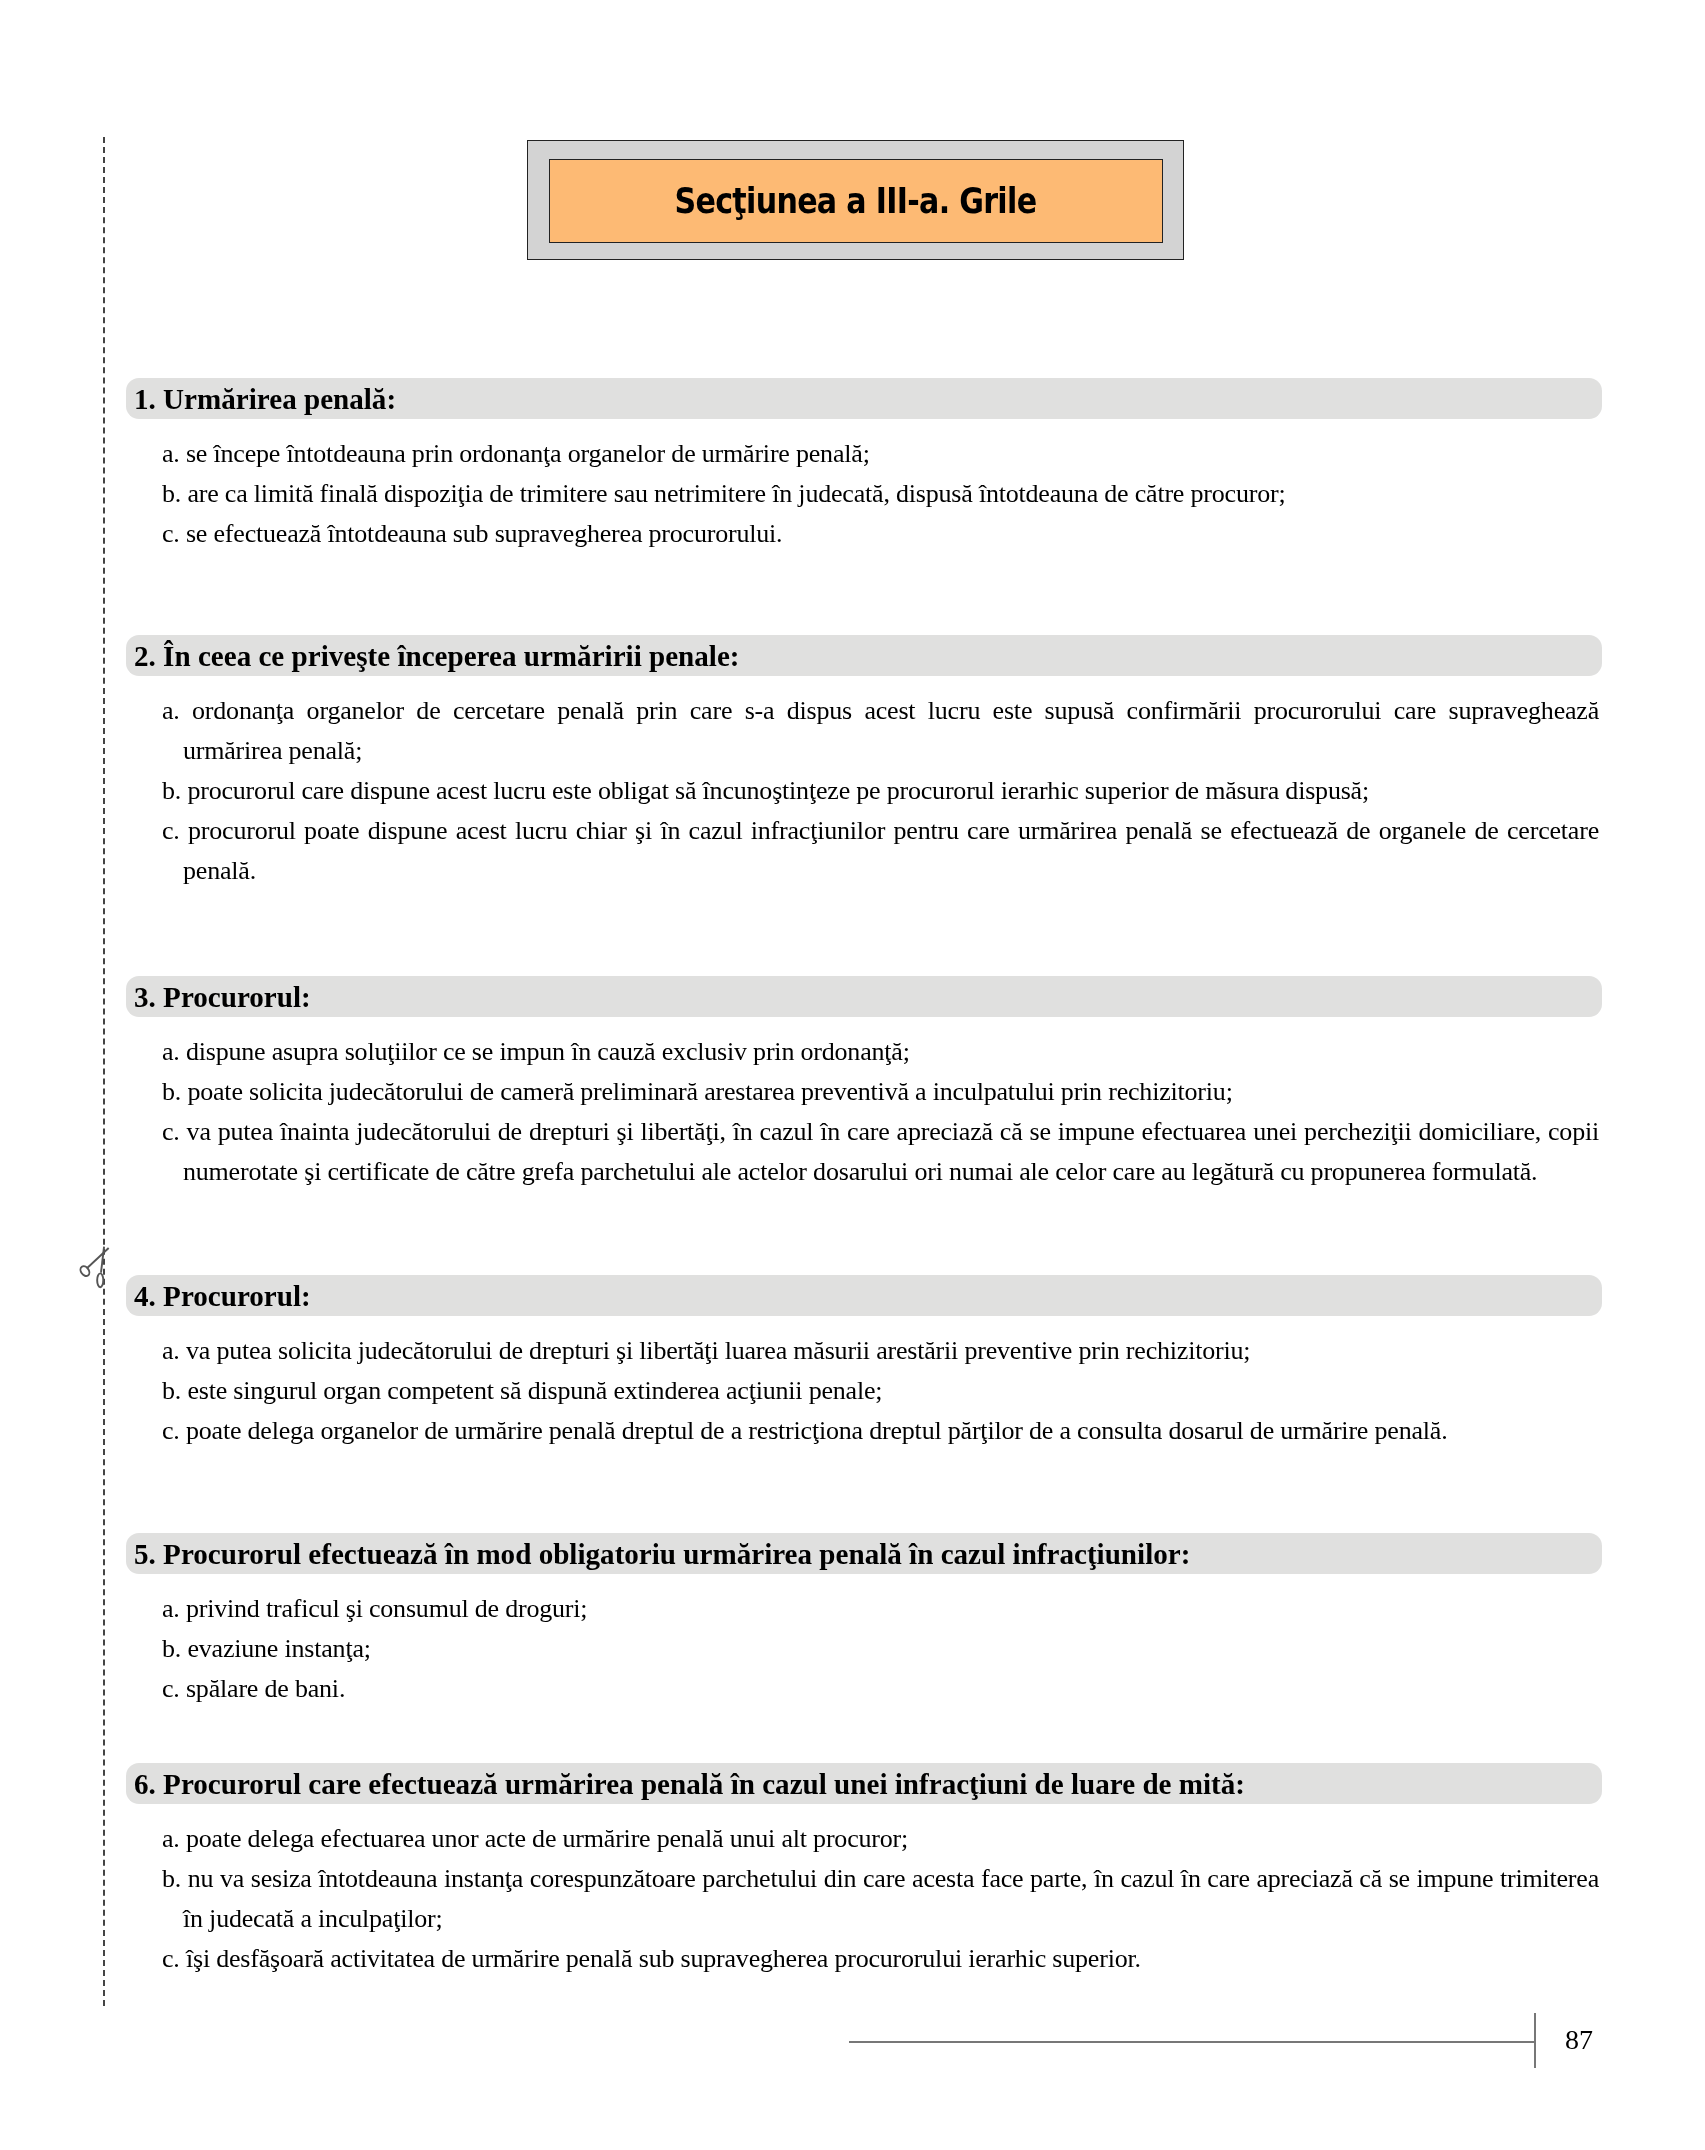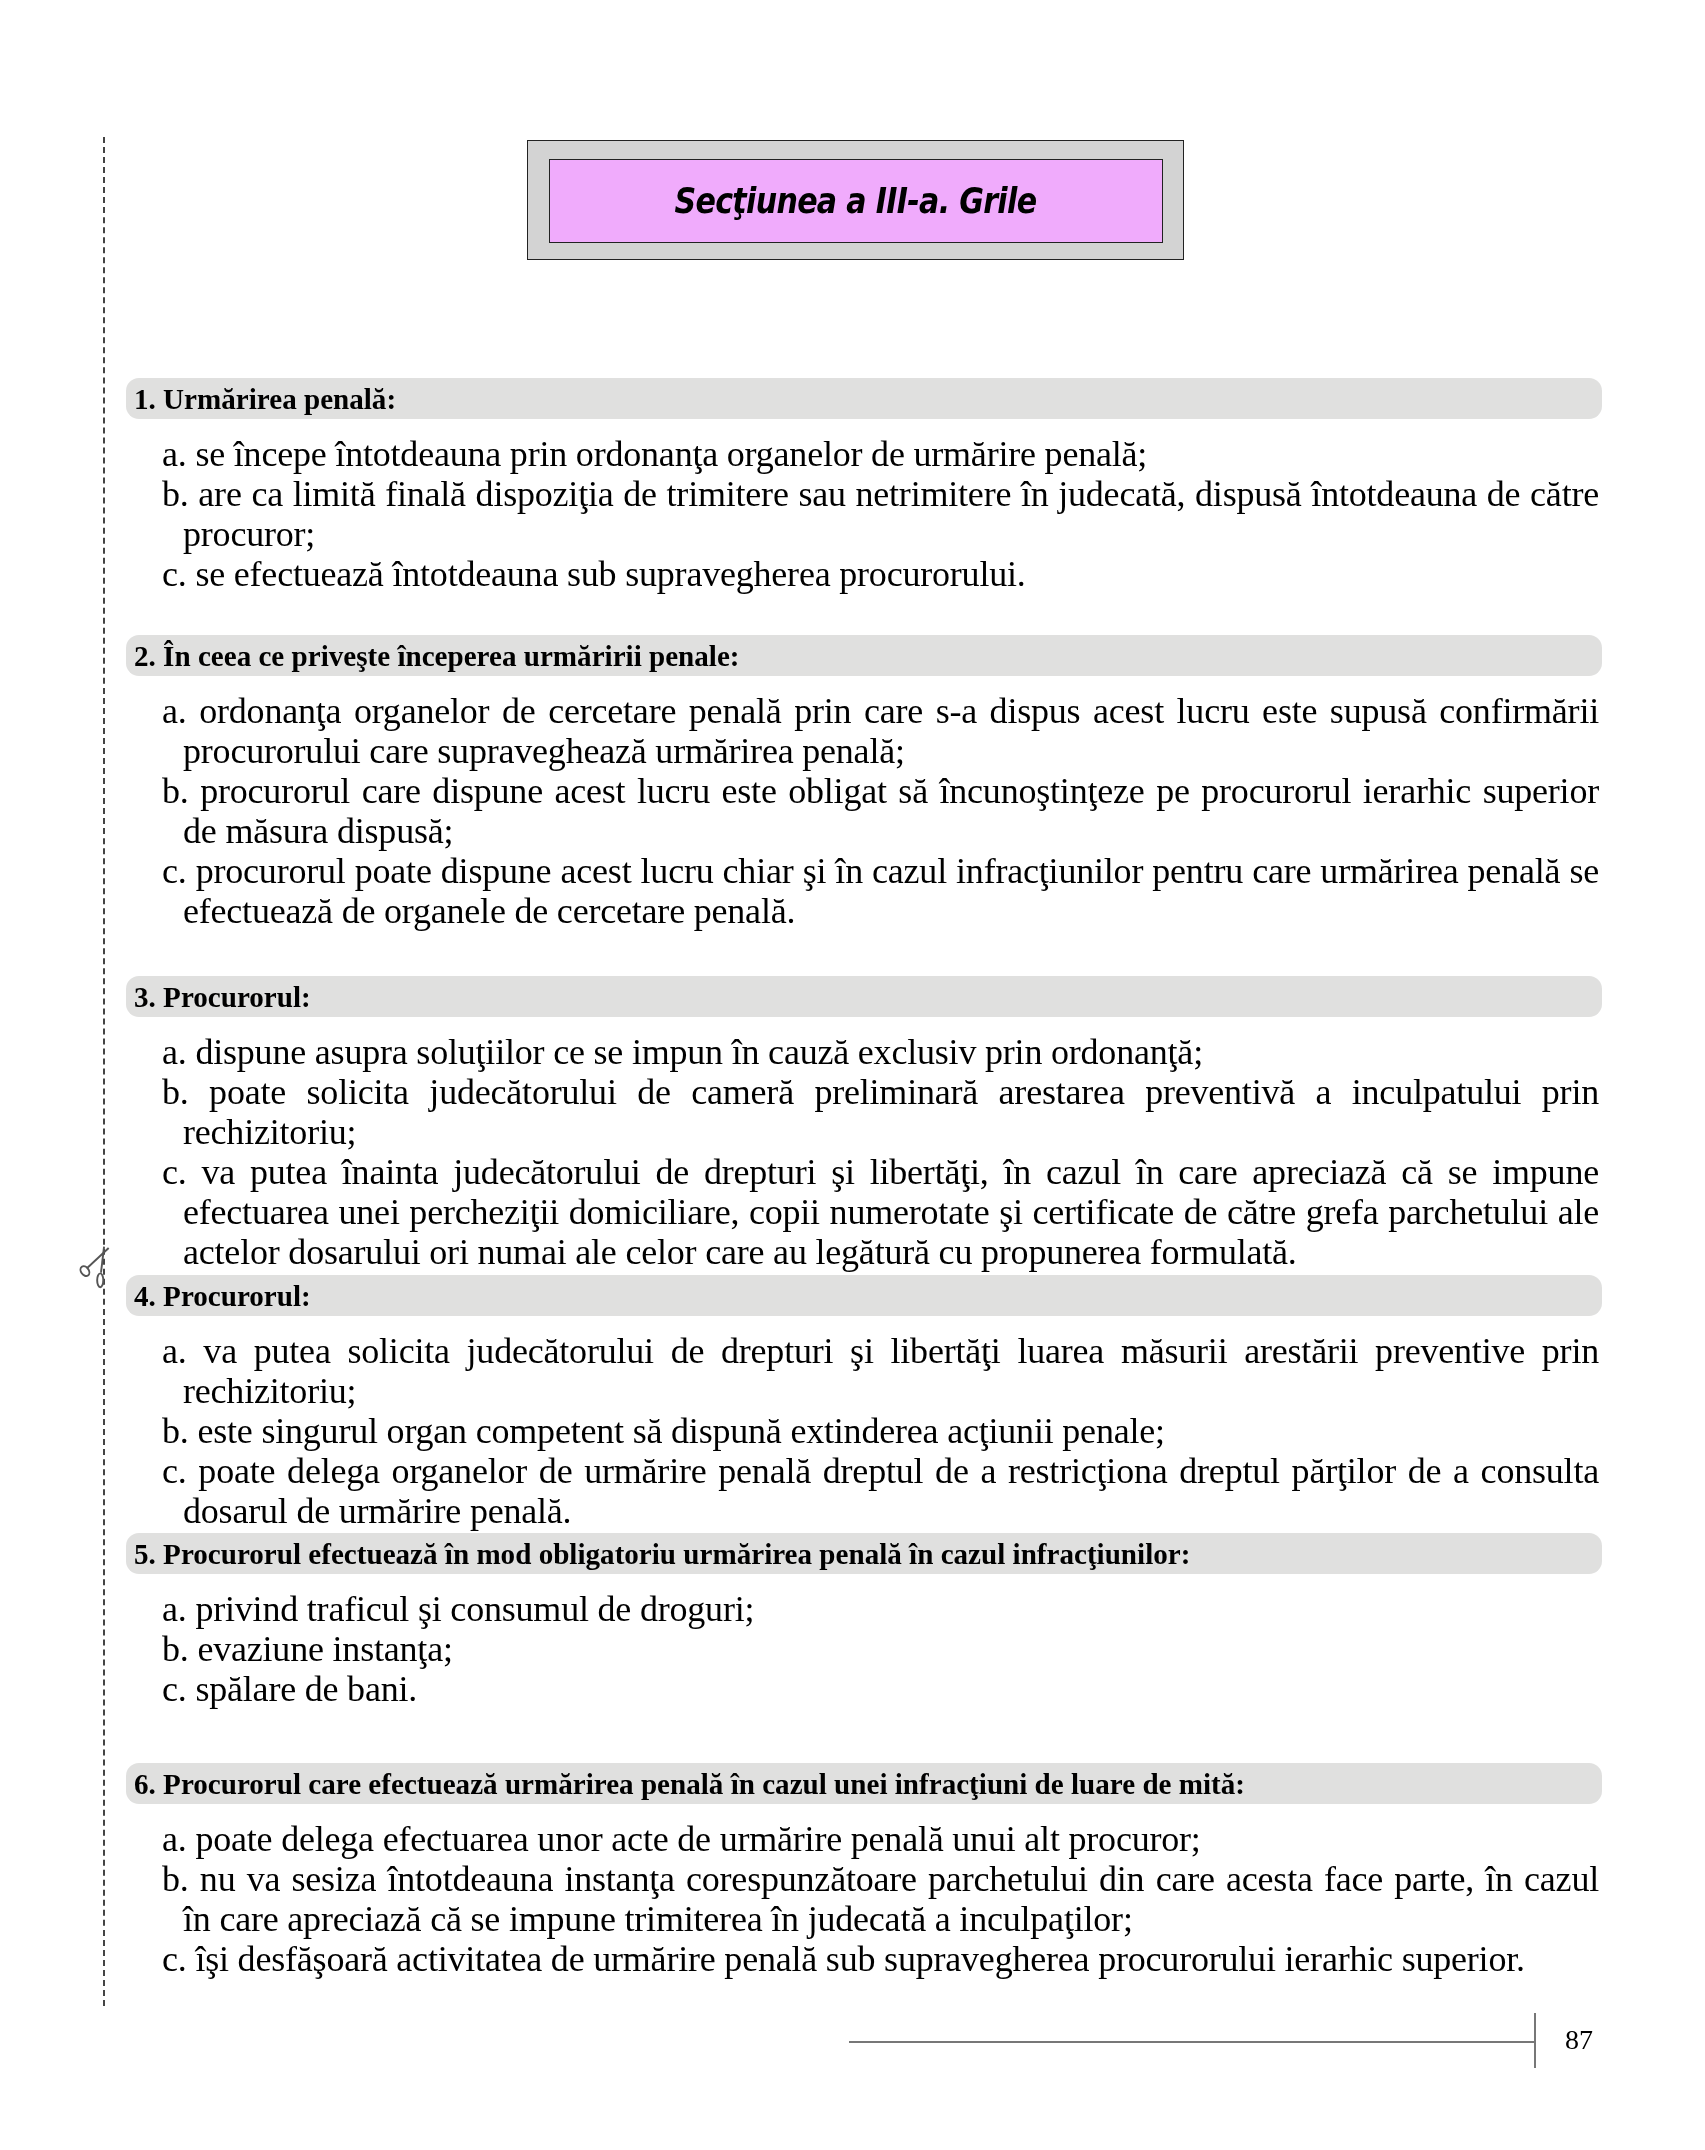--- a/index.html
+++ b/index.html
@@ -14,38 +14,38 @@
   }
   .scissors {
     position: absolute; left: 78px; top: 1245px; width: 46px; height: 46px;
   }
   .title-outer {
     position: absolute; left: 527px; top: 140px; width: 657px; height: 120px;
     background: #d3d3d3; border: 1.5px solid #222; box-sizing: border-box;
   }
   .title-inner {
     position: absolute; left: 20.5px; top: 18px; width: 614px; height: 84px;
-    background: #f0abfc; border: 1.5px solid #222; box-sizing: border-box;
-    display: flex; align-items: center; justify-content: center; font-style: italic;
+    background: #fdba74; border: 1.5px solid #222; box-sizing: border-box;
+    display: flex; align-items: center; justify-content: center;
   }
   .title-text {
     font-family: "DejaVu Sans", "Liberation Sans", sans-serif; font-weight: bold;
     font-size: 35px; letter-spacing: -0.8px; transform: scaleX(0.86);
   }
   .question { position: absolute; left: 126px; width: 1476px; }
   .q-header {
     background: #e0e0df; height: 41px; box-sizing: border-box;
     padding-left: 7.6px; font-weight: bold; font-size: 30px; line-height: 41px;
     white-space: nowrap;
     border-radius: 13px;
   }
   .q-header span { display: inline-block; transform-origin: left center; transform: scaleX(0.97); }
   .answers { margin: 15px 0 0 0; padding: 0; list-style: none; }
   .answer {
-    font-size: 36px; line-height: 40px; text-align: justify;
+    font-size: 26px; line-height: 40px; text-align: justify;
     padding-left: 39px; text-indent: -21px; margin-left: 18px; margin-right: 3px;
     letter-spacing: -0.2px;
   }
   .footer-line {
     position: absolute; left: 849px; top: 2041px; width: 686px; height: 1.5px; background: #777;
   }
   .footer-tick {
     position: absolute; left: 1534px; top: 2013px; width: 1.5px; height: 55px; background: #777;
   }
   .page-number {

